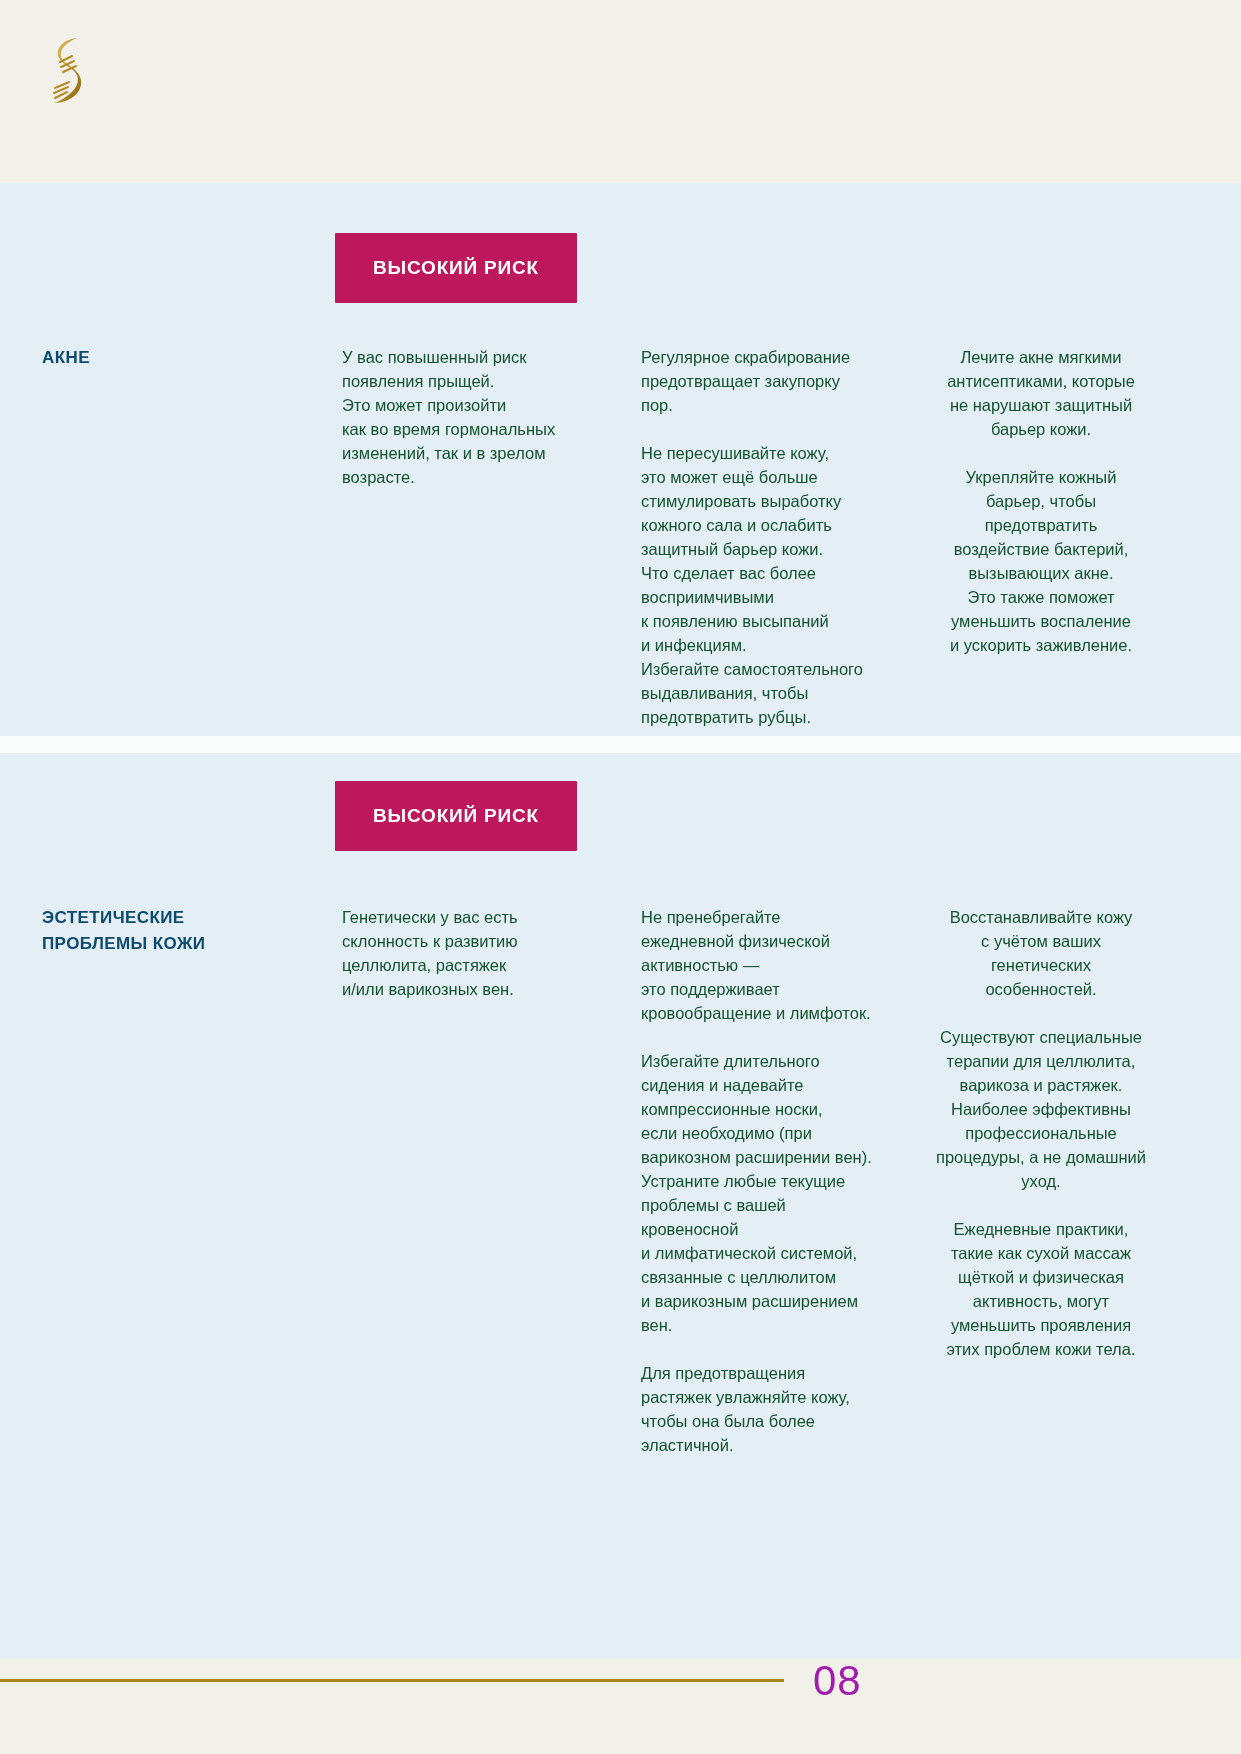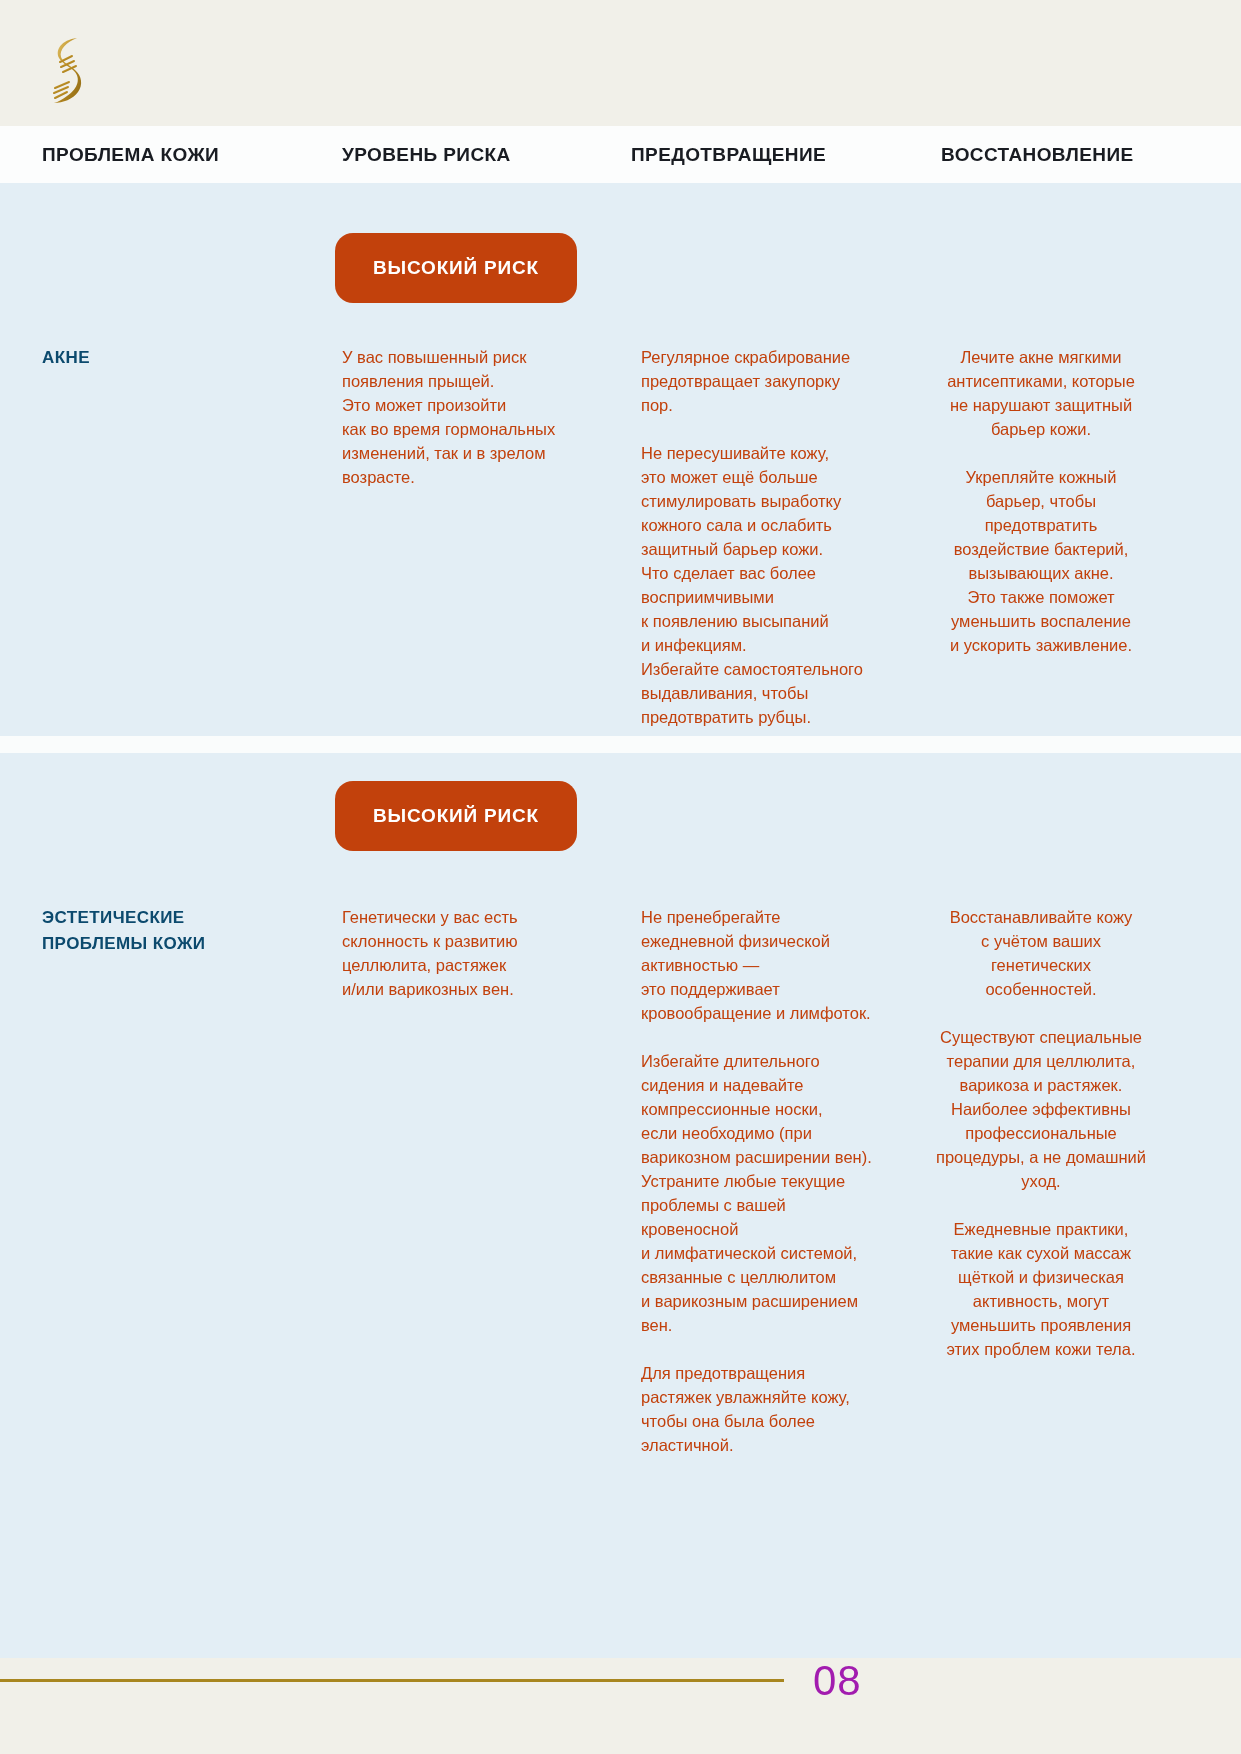--- a/index.html
+++ b/index.html
@@ -48,39 +48,39 @@
     background: #e3eef5;
   }
   .section-1 { top: 183px; height: 553px; }
   .section-2 { top: 753px; height: 905px; }
 
   .risk-badge {
     position: absolute;
     left: 335px;
     width: 242px;
     height: 70px;
-    background: #c2410c;
-    border-radius: 18px;
+    background: #be185d;
+    border-radius: 1px;
     color: #ffffff;
     font-size: 19px;
     font-weight: 700;
     letter-spacing: 0.8px;
     display: flex;
     align-items: center;
     justify-content: center;
     white-space: nowrap;
   }
   .section-1 .risk-badge { top: 50px; }
   .section-2 .risk-badge { top: 28px; }
 
   .cell {
     position: absolute;
     font-size: 16.5px;
     line-height: 24px;
-    color: #c2410c;
+    color: #14532d;
     white-space: pre-line;
   }
   .problem-cell {
     font-size: 17px;
     font-weight: 700;
     letter-spacing: 0.4px;
     color: #0c4a6e;
     line-height: 26px;
   }
   .section-1 .cell { top: 162px; }
@@ -137,26 +137,20 @@
           <path d="M14,31 L27,25"></path>
           <path d="M16,36 L29,30"></path>
           <path d="M8,52 L22,46"></path>
           <path d="M7,57 L21,51"></path>
           <path d="M8,62 L20,56"></path>
         </g>
       </svg>
     </span>
   </div>
 
-  <div class="header-band">
-    <div class="col-header ch1">ПРОБЛЕМА КОЖИ</div>
-    <div class="col-header ch2">УРОВЕНЬ РИСКА</div>
-    <div class="col-header ch3">ПРЕДОТВРАЩЕНИЕ</div>
-    <div class="col-header ch4">ВОССТАНОВЛЕНИЕ</div>
-  </div>
 
   <section class="risk-section section-1">
     <div class="risk-badge">ВЫСОКИЙ РИСК</div>
     <div class="cell problem-cell cc1">АКНЕ</div>
     <div class="cell cc2">У вас повышенный риск
 появления прыщей.
 Это может произойти
 как во время гормональных
 изменений, так и в зрелом
 возрасте.</div>

